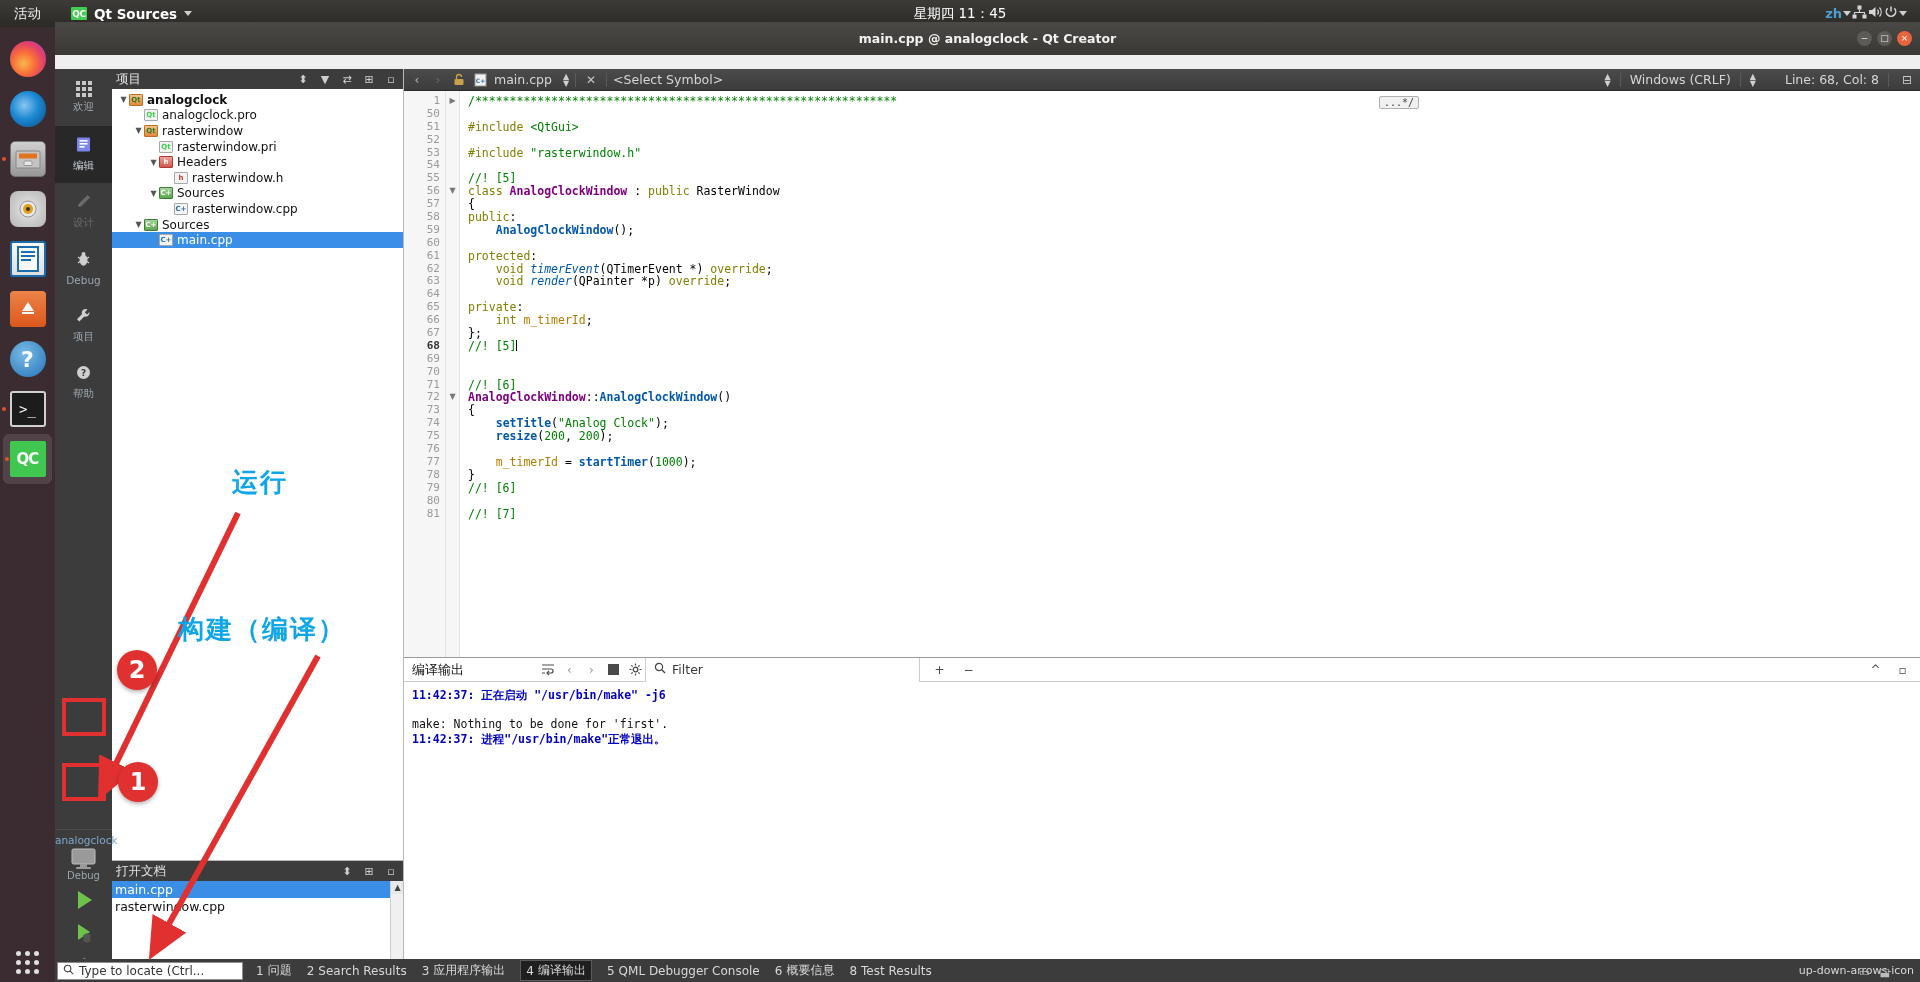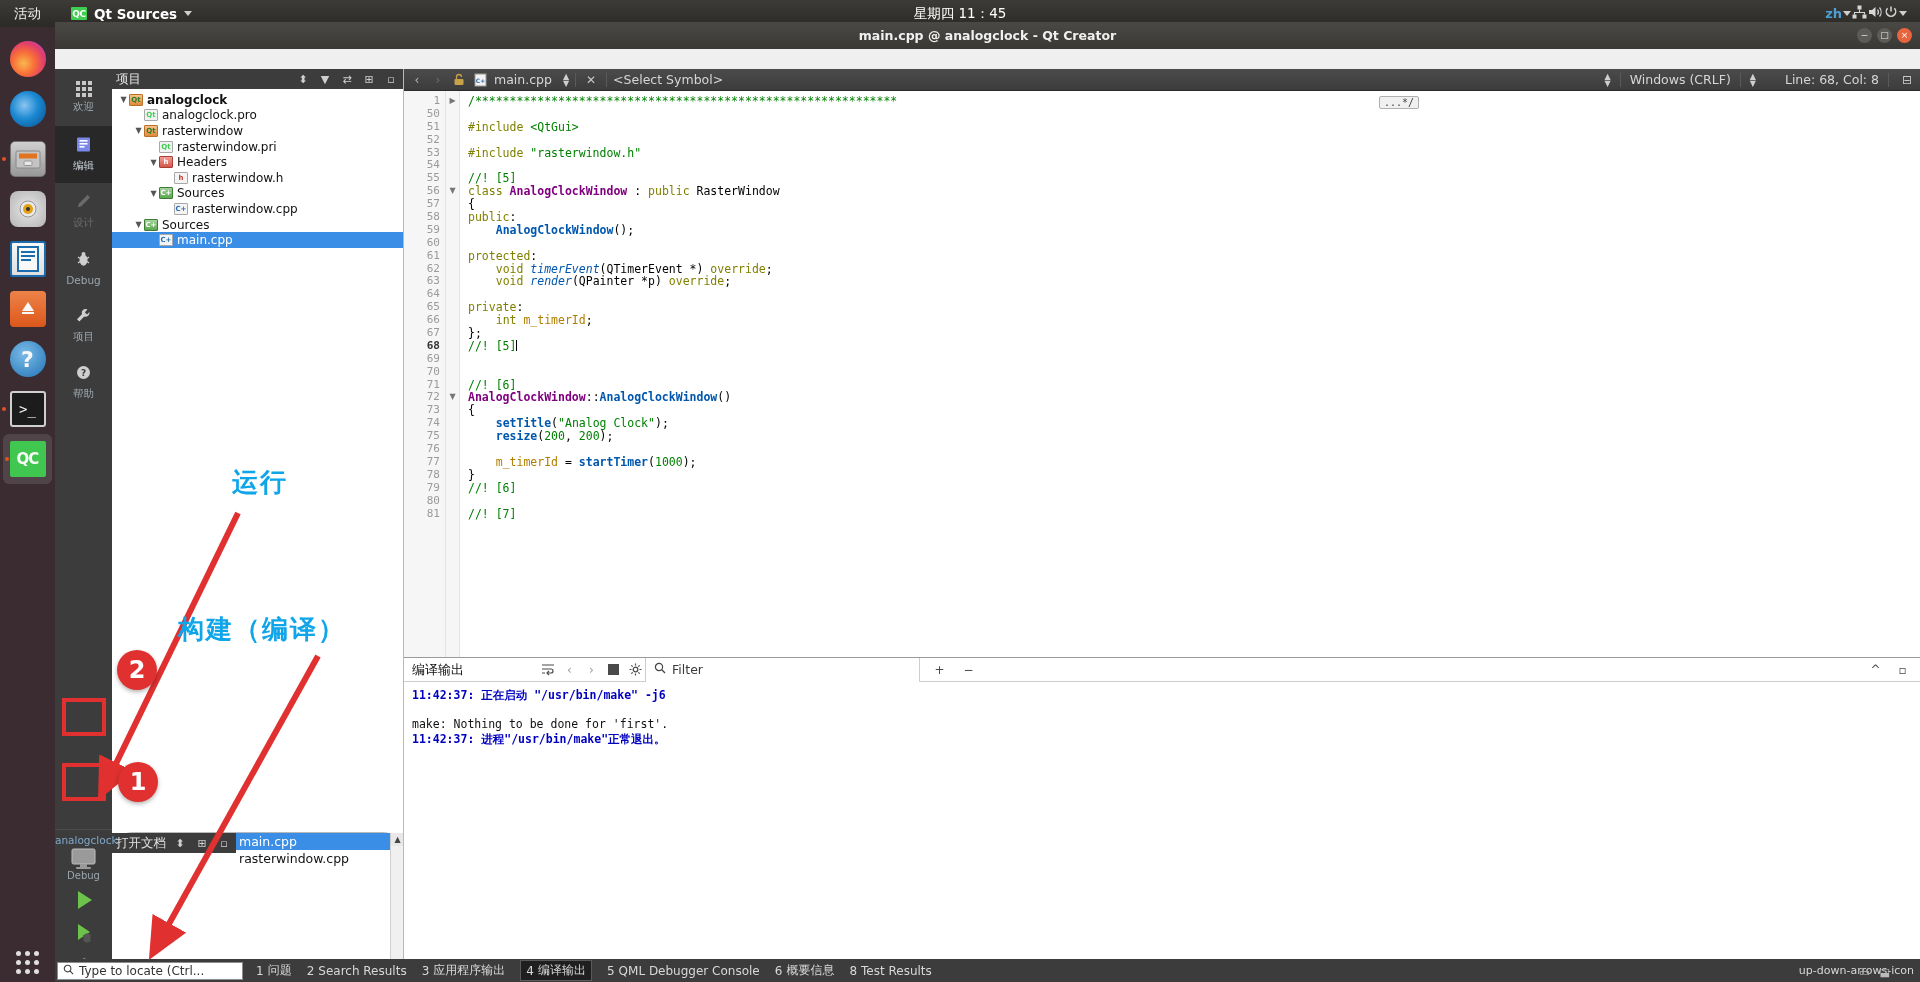--- a/index.html
+++ b/index.html
@@ -49,21 +49,21 @@
   .ico-term{background:#1c1c1c;border:2px solid #d5d5d5;border-radius:3px;
     font-family:"DejaVu Sans Mono",monospace;font-size:14px;}
   .ico-qc{background:#41cd52;color:#fff;font-weight:bold;font-size:15px;
     border-radius:2px;letter-spacing:-1px;}
   .ico-apps{display:grid;grid-template-columns:repeat(3,5px);gap:4px;}
   .ico-apps i{width:5px;height:5px;background:#e6e6e6;border-radius:50%;display:block;}
 
   
   .qtwin{position:absolute;left:55px;top:22px;width:1865px;height:960px;
     background:#efefef;}
-  .titlebar{height:27px;background:linear-gradient(180deg,#4a4945,#393834);
+  .titlebar{height:33px;background:linear-gradient(180deg,#4a4945,#393834);
     display:flex;align-items:center;justify-content:center;position:relative;}
   .title-text{color:#f0f0f0;font-size:12.5px;font-weight:bold;}
   .win-btns{position:absolute;right:8px;display:flex;gap:5px;}
   .wb{width:15px;height:15px;border-radius:50%;background:#5c5b57;
     display:flex;align-items:center;justify-content:center;
     color:#e5e5e5;font-size:9px;line-height:1;}
   .wb.close{background:#e8643c;color:#fff;}
 
   
   .menubar{height:24px;background:linear-gradient(180deg,#f6f6f5,#e2e1df);
@@ -110,22 +110,22 @@
     font-size:7px;font-weight:bold;color:#fff;flex:0 0 auto;}
   .ic-proj{background:linear-gradient(180deg,#f6c28a,#e08a3c);color:#2b7d2b;
     border:1px solid #b96f26;}
   .ic-pro{background:#f2f2f2;border:1px solid #a8a8a8;color:#41cd52;}
   .ic-hdrs{background:linear-gradient(180deg,#f0a098,#d3564a);border:1px solid #aa3d33;color:#fff;}
   .ic-h{background:#f4f4f4;border:1px solid #a8a8a8;color:#c0392b;}
   .ic-srcs{background:linear-gradient(180deg,#a6d39e,#5aa84f);border:1px solid #3d7d36;color:#fff;}
   .ic-cpp{background:#f4f4f4;border:1px solid #a8a8a8;color:#2a6fb0;}
 
   
-  .opendocs{height:150px;background:#fff;border-top:1px solid #b9b9b9;
-    display:flex;flex-direction:row;border-radius:20px;}
+  .opendocs{height:122px;background:#fff;border-top:1px solid #b9b9b9;
+    display:flex;flex-direction:column;}
   .od-list{flex:1;background:#fff;position:relative;overflow:hidden;}
   .od-row{height:17px;display:flex;align-items:center;padding-left:3px;
     font-size:12.5px;color:#111;}
   .od-row.sel{background:#3a8ee6;color:#fff;}
   .od-scroll{position:absolute;right:0;top:0;width:13px;height:100%;
     background:#f0f0f0;border-left:1px solid #cfcfcf;}
   .od-arrow{width:13px;height:13px;display:flex;align-items:center;
     justify-content:center;font-size:8px;color:#444;background:#e8e8e8;}
 
   

